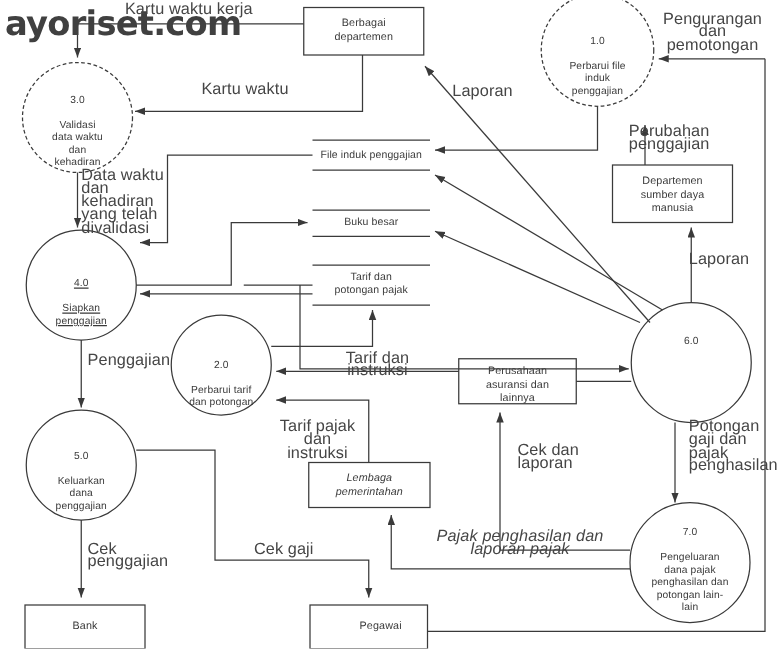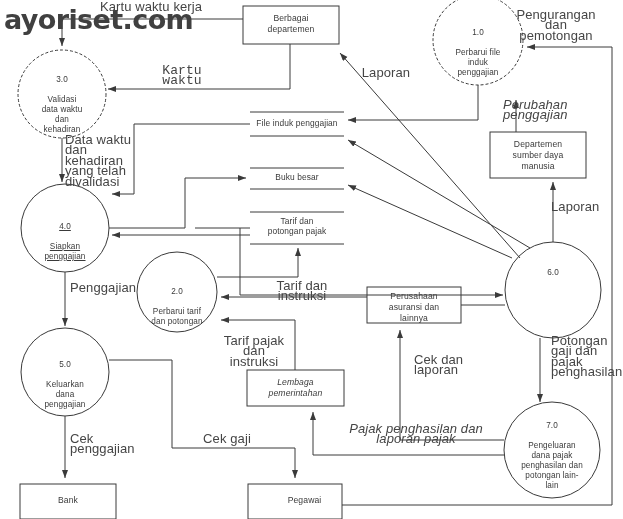--- a/index.html
+++ b/index.html
@@ -164,25 +164,25 @@
 pemerintahan</div>
   <div class="lbl ent-lbl" style="left:20px;top:495px;width:96px;">Bank</div>
   <div class="lbl ent-lbl" style="left:248px;top:495px;width:113px;">Pegawai</div>
 
   <div class="lbl store-lbl" style="left:248px;top:118px;width:98px;">File induk penggajian</div>
   <div class="lbl store-lbl" style="left:248px;top:172px;width:98px;">Buku besar</div>
   <div class="lbl store-lbl" style="left:248px;top:216px;width:98px;">Tarif dan
 potongan pajak</div>
 
   <div class="lbl flow-lbl" style="left:96px;top:2px;width:110px;">Kartu waktu kerja</div>
-  <div class="lbl flow-lbl" style="left:147px;top:66px;width:70px;font-family:Liberation Mono, monospace;">Kartu waktu</div>
-  <div class="lbl flow-lbl" style="left:504px;top:10px;width:104px;">Pengurangan dan
+  <div class="lbl flow-lbl" style="left:161px;top:66px;width:70px;">Kartu waktu</div>
+  <div class="lbl flow-lbl" style="left:518px;top:10px;width:104px;">Pengurangan dan
 pemotongan</div>
   <div class="lbl flow-lbl" style="left:358px;top:68px;width:56px;">Laporan</div>
-  <div class="lbl flow-lbl" style="left:503px;top:100px;width:62px;text-align:left;font-style:italic;">Perubahan
+  <div class="lbl flow-lbl" style="left:503px;top:100px;width:62px;text-align:left;">Perubahan
 penggajian</div>
   <div class="lbl flow-lbl" style="left:65px;top:135px;width:68px;text-align:left;">Data waktu
 dan kehadiran
 yang telah
 divalidasi</div>
   <div class="lbl flow-lbl" style="left:551px;top:202px;width:50px;text-align:left;">Laporan</div>
   <div class="lbl flow-lbl" style="left:70px;top:283px;width:62px;text-align:left;">Penggajian</div>
   <div class="lbl flow-lbl" style="left:252px;top:281px;width:100px;">Tarif dan instruksi</div>
   <div class="lbl flow-lbl" style="left:218px;top:336px;width:72px;">Tarif pajak dan
 instruksi</div>

